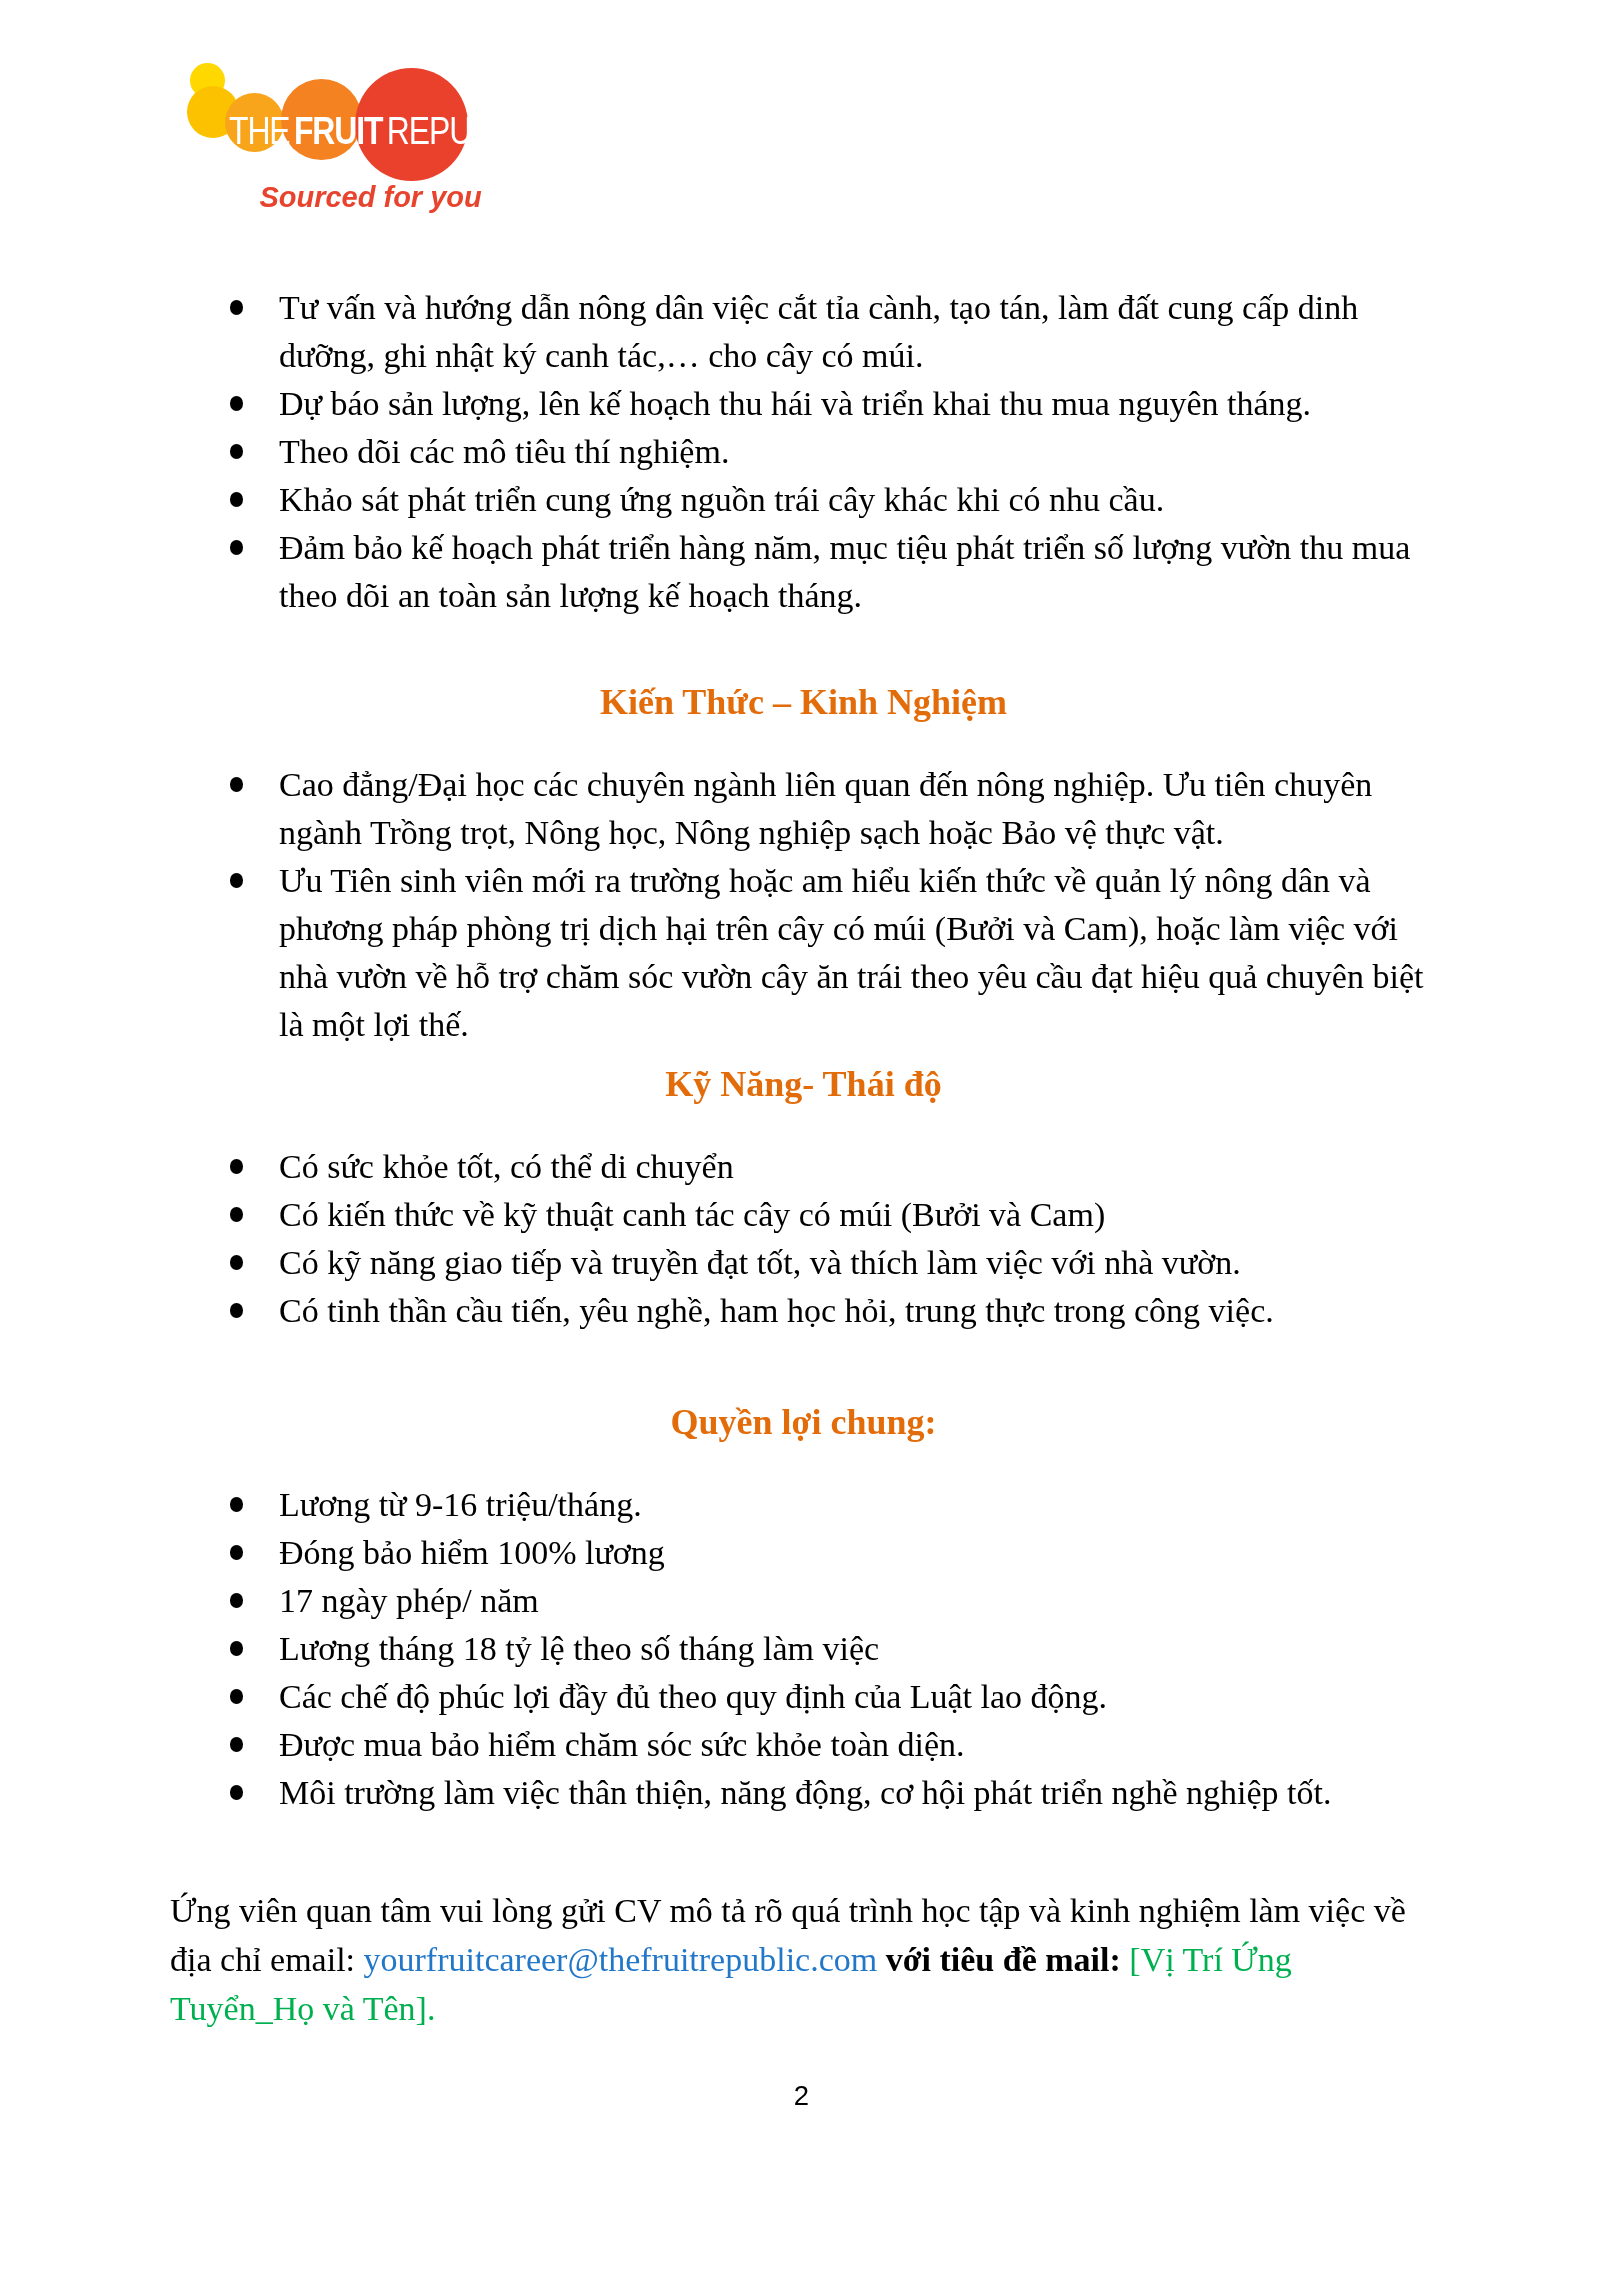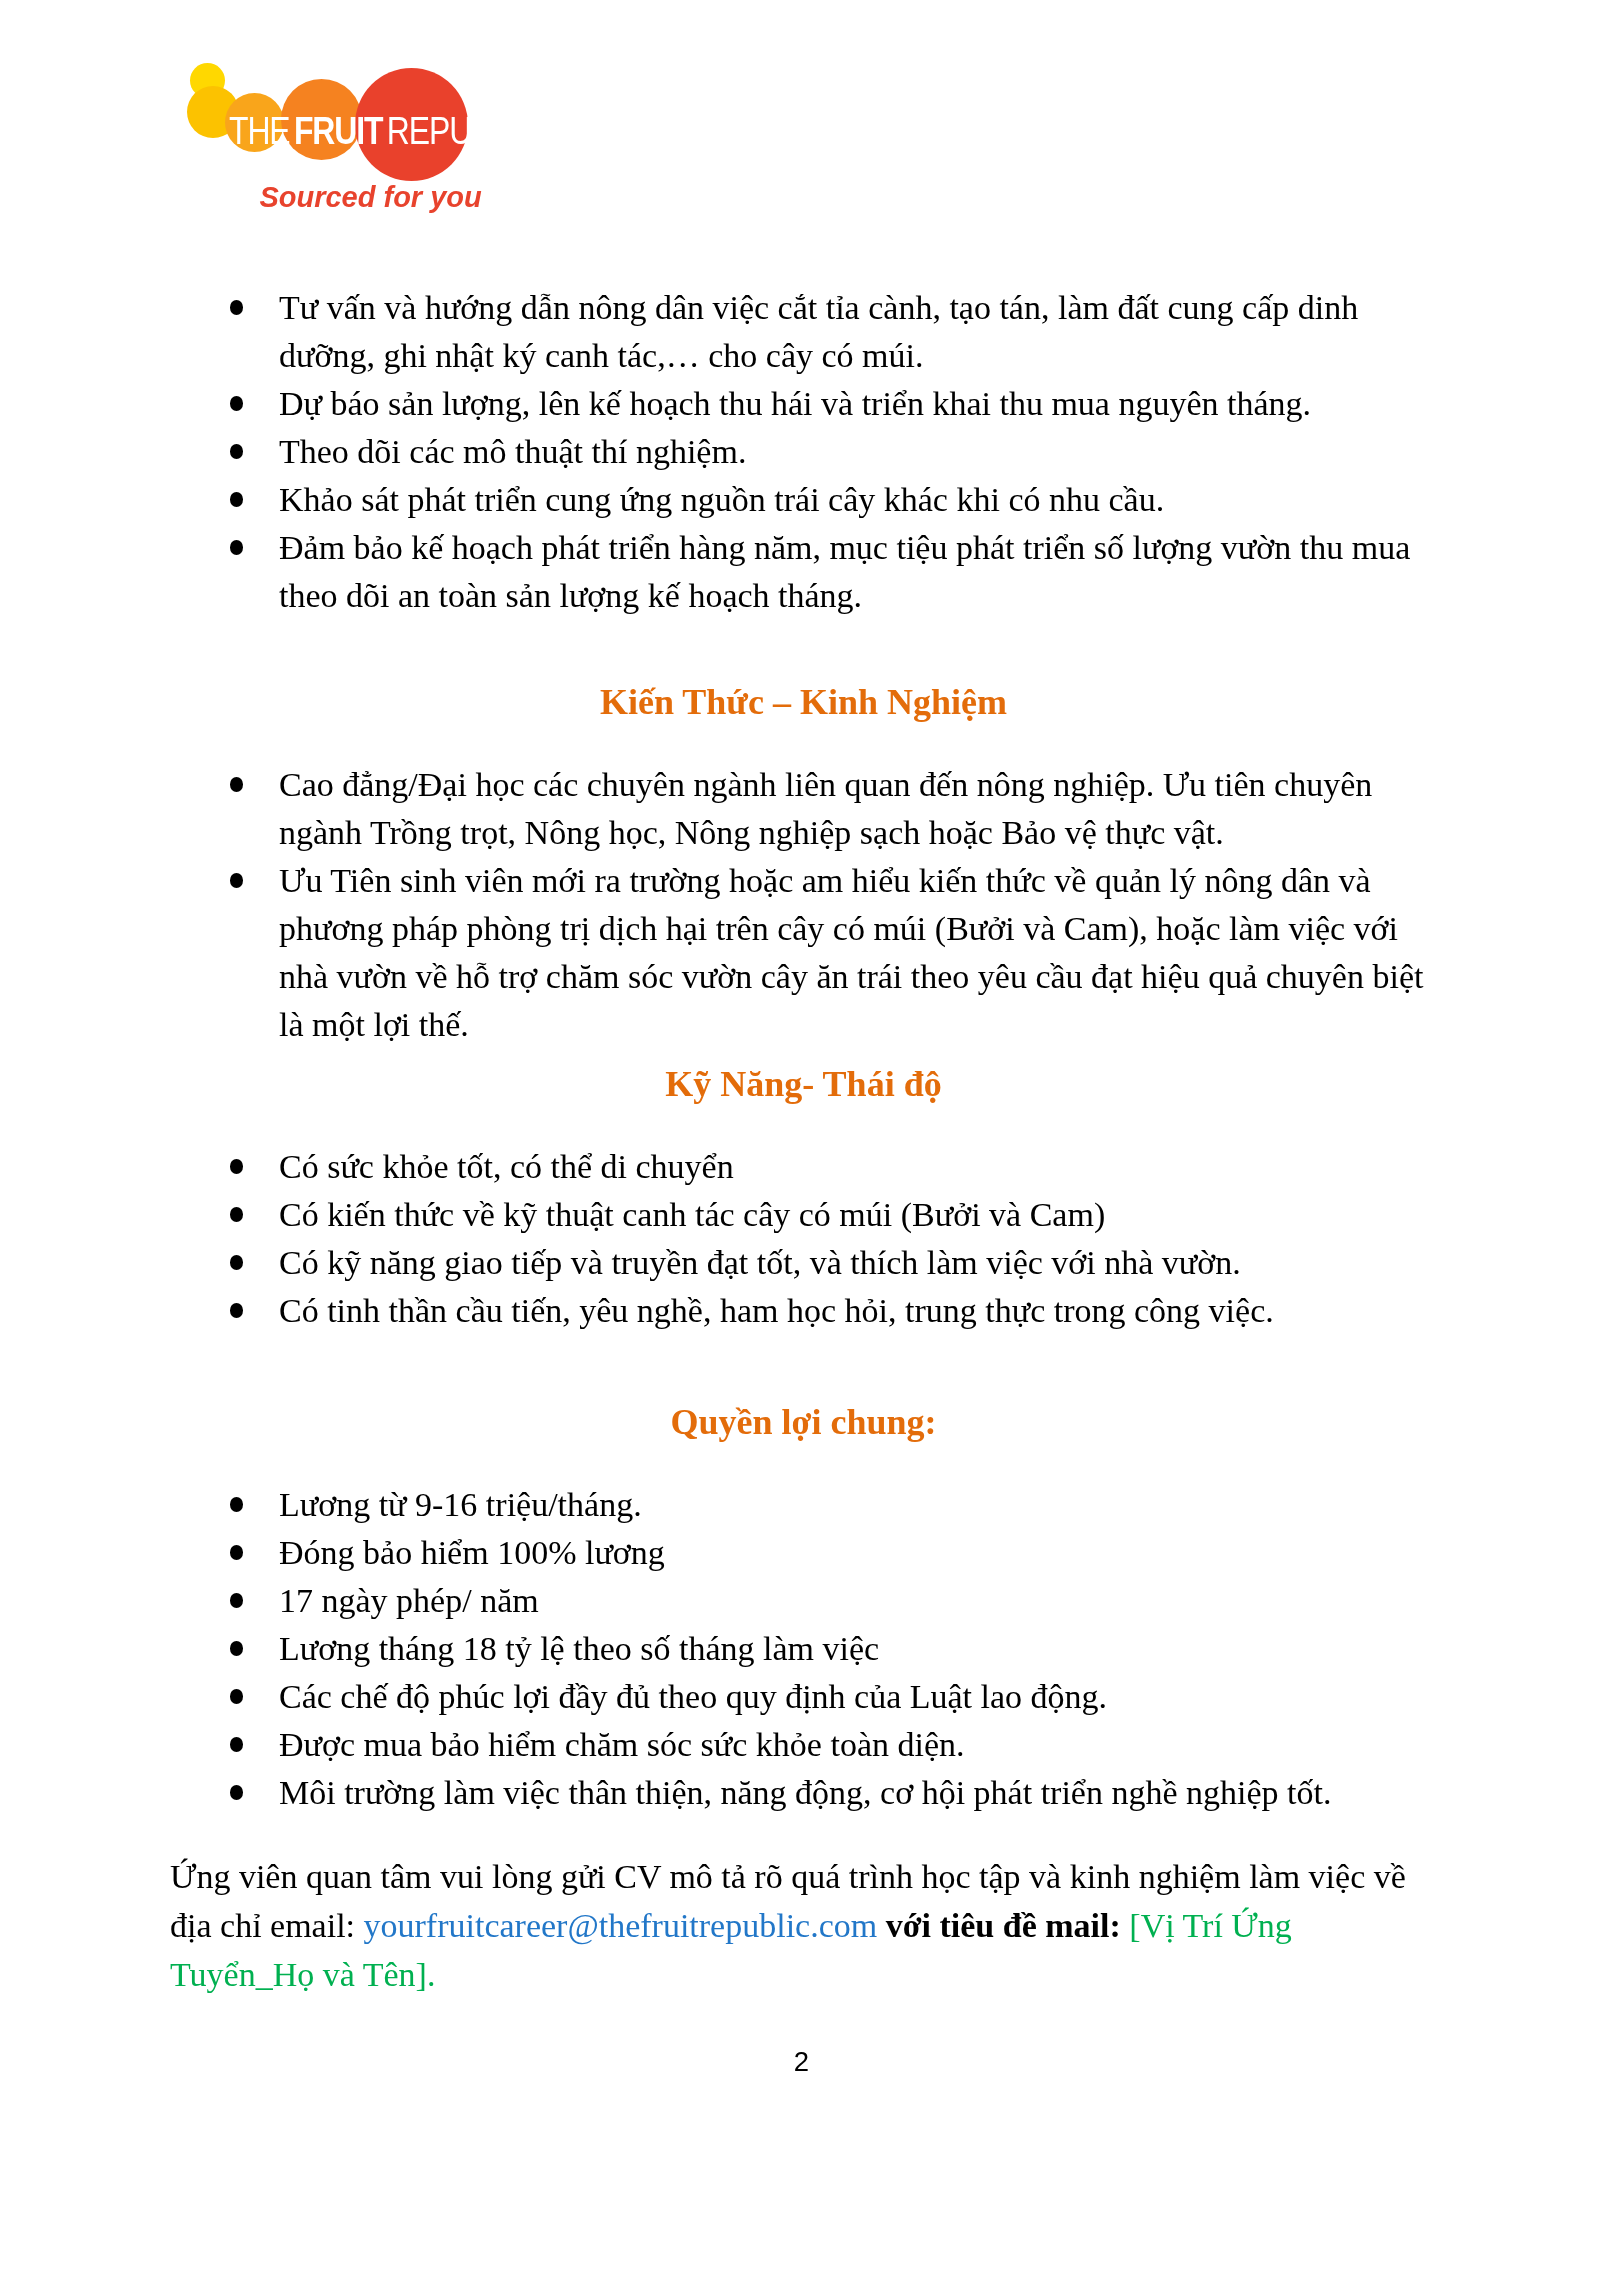--- a/index.html
+++ b/index.html
@@ -52,21 +52,21 @@
 
   
   h2{
     font-size:36px;line-height:41px;font-weight:bold;
     color:var(--heading_orange,#E36C0A);margin:62px 0 38px 3.9px;text-align:center;
   }
   h2.tight{margin-top:15px;}
   h2.loose{margin-top:67px;}
 
   
-  .footer{margin:35px 0 0 0;line-height:49px;max-width:1276px;}
+  .footer{margin:69px 0 0 0;line-height:49px;max-width:1276px;}
   .footer a{color:var(--link_blue,#2277C8);text-decoration:none;cursor:pointer;}
   .footer .bold{font-weight:bold;}
   .footer .green{color:var(--highlight_green,#00B050);}
 
   .page-num{
     margin-top:47px;text-align:center;
     font-family:"Liberation Sans","DejaVu Sans",sans-serif;font-size:27.5px;line-height:31px;
   }
 </style>
 </head>
@@ -84,21 +84,21 @@
       <span class="lt-thin">THE</span>
         <span class="lt-bold">FRUIT</span>
         <span class="lt-thin">REPUBLIC</span>
     </div>
     <div class="tagline">Sourced for you</div>
   </div>
 
   <ul class="bullets">
     <li>Tư vấn và hướng dẫn nông dân việc cắt tỉa cành, tạo tán, làm đất cung cấp dinh dưỡng, ghi nhật ký canh tác,… cho cây có múi.</li>
     <li>Dự báo sản lượng, lên kế hoạch thu hái và triển khai thu mua nguyên tháng.</li>
-    <li>Theo dõi các mô thuật thí nghiệm.</li>
+    <li>Theo dõi các mô tiêu thí nghiệm.</li>
     <li>Khảo sát phát triển cung ứng nguồn trái cây khác khi có nhu cầu.</li>
     <li>Đảm bảo kế hoạch phát triển hàng năm, mục tiệu phát triển số lượng vườn thu mua theo dõi an toàn sản lượng kế hoạch tháng.</li>
   </ul>
 
   <h2>Kiến Thức – Kinh Nghiệm</h2>
   <ul class="bullets">
     <li>Cao đẳng/Đại học các chuyên ngành liên quan đến nông nghiệp. Ưu tiên chuyên ngành Trồng trọt, Nông học, Nông nghiệp sạch hoặc Bảo vệ thực vật.</li>
     <li>Ưu Tiên sinh viên mới ra trường hoặc am hiểu kiến thức về quản lý nông dân và phương pháp phòng trị dịch hại trên cây có múi (Bưởi và Cam), hoặc làm việc với nhà vườn về hỗ trợ chăm sóc vườn cây ăn trái theo yêu cầu đạt hiệu quả chuyên biệt là một lợi thế.</li>
   </ul>
 

